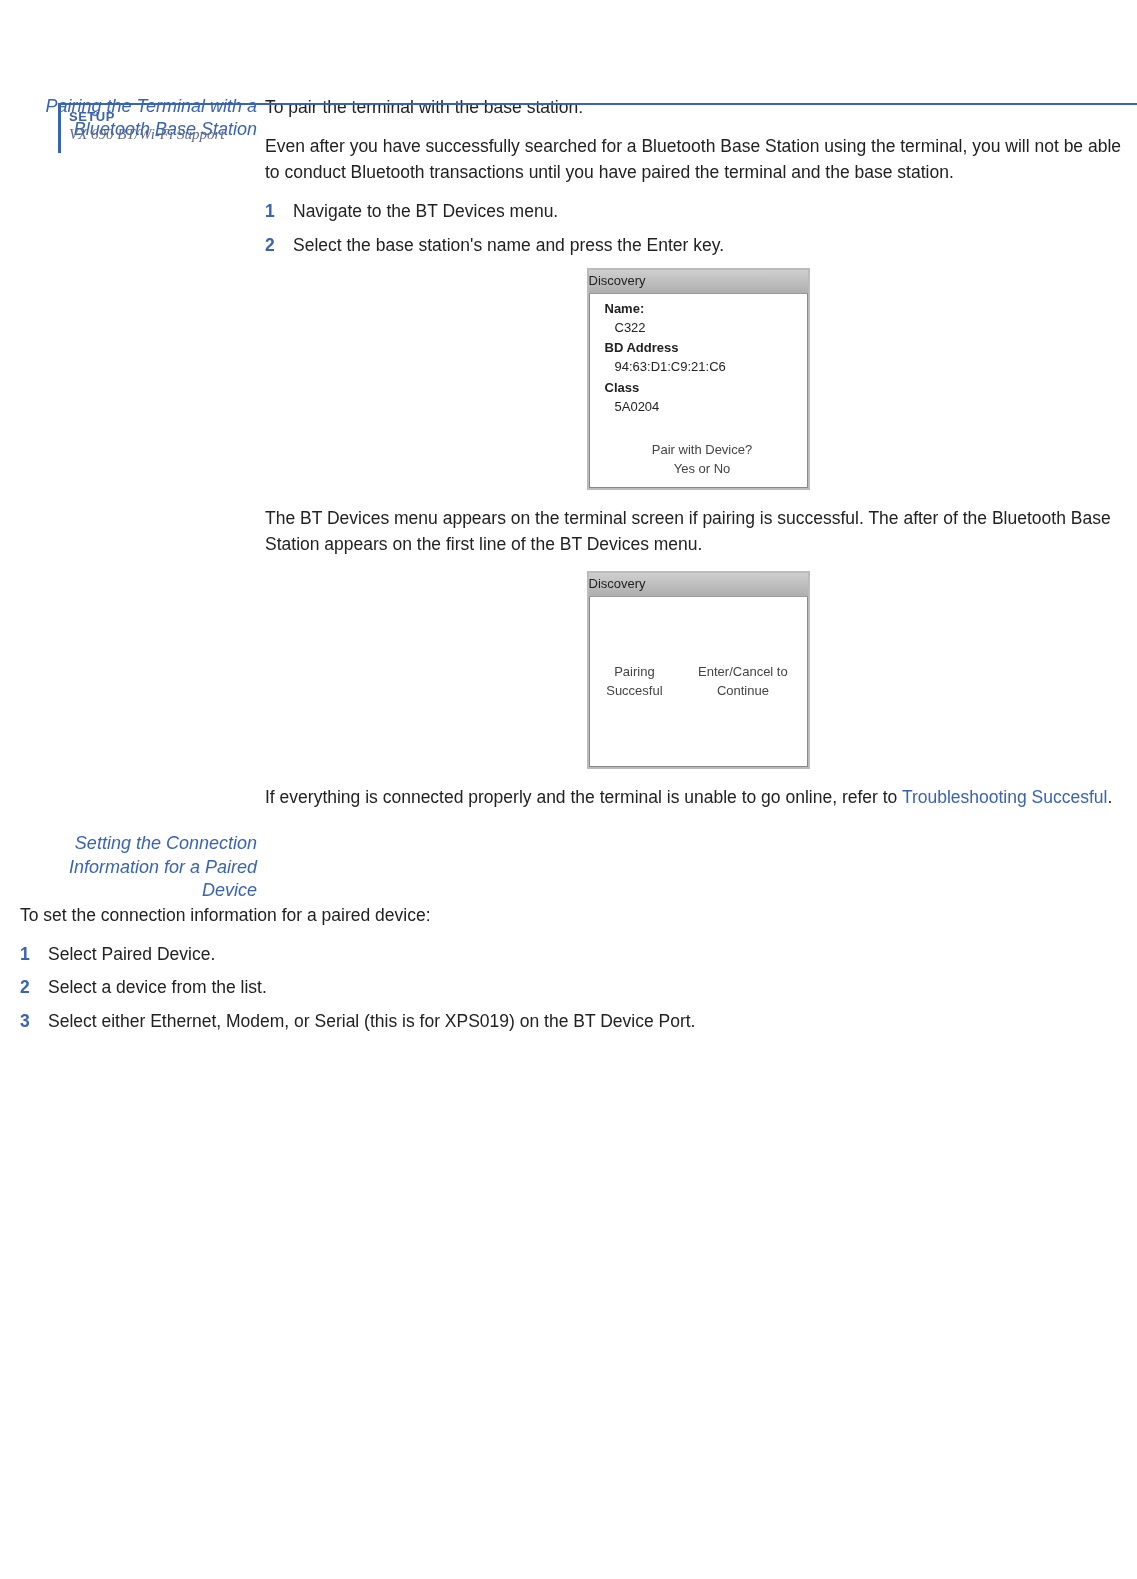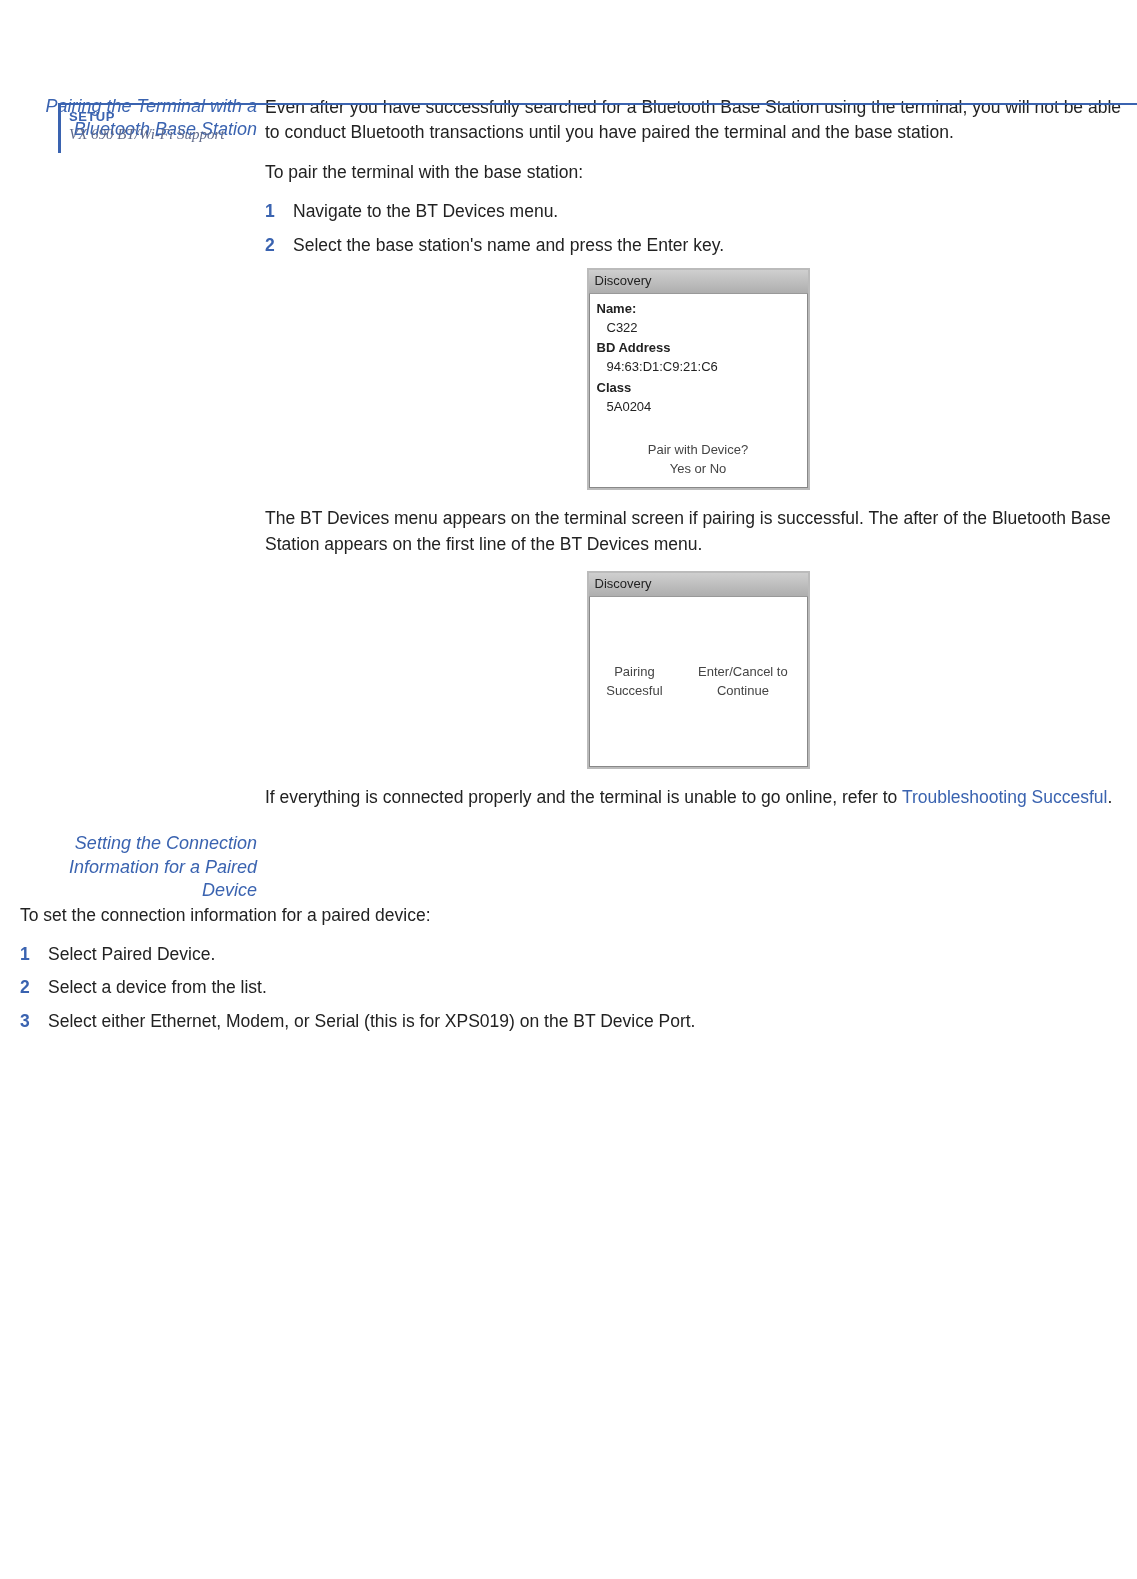--- a/index.html
+++ b/index.html
@@ -85,25 +85,25 @@
     background: #fff;
     border: 2px solid #bbb;
     box-shadow: 0 0 0 1px #888 inset;
     font-family: Arial, sans-serif;
     font-size: 13px;
     color: #222;
   }
   .shot .titlebar {
     background: linear-gradient(#cfcfcf,#aeaeae);
     border-bottom: 1px solid #999;
-    padding: 2px 6px;
+    padding: 2px 0;
     font-size: 13px;
   }
   .shot .inner {
-    padding: 4px 8px 10px 8px;
+    padding: 4px 8px 10px 16px;
     min-height: 160px;
   }
   .shot .lbl { font-weight: bold; margin-top:2px; }
   .shot .val { padding-left: 10px; }
   .shot .prompt {
     text-align: center;
     margin-top: 24px;
     font-size: 13px;
     color:#444;
   }
@@ -126,22 +126,22 @@
   <div class="header-bar">
     <div class="setup">SETUP</div>
     <div class="subtitle">VX 690 BT/Wi-Fi Support</div>
   </div>
 
   <div class="content">
 
     <div class="row">
       <div class="side-h">Pairing the Terminal with a Bluetooth Base Station</div>
       <div class="body">
+        <p>To pair the terminal with the base station:</p>
         <p>Even after you have successfully searched for a Bluetooth Base Station using the terminal, you will not be able to conduct Bluetooth transactions until you have paired the terminal and the base station.</p>
-        <p>To pair the terminal with the base station:</p>
 
         <div class="step">
           <div class="step-num">1</div>
           <div class="step-text">Navigate to the BT Devices menu.</div>
         </div>
         <div class="step">
           <div class="step-num">2</div>
           <div class="step-text">Select the base station's name and press the Enter key.</div>
         </div>
 

